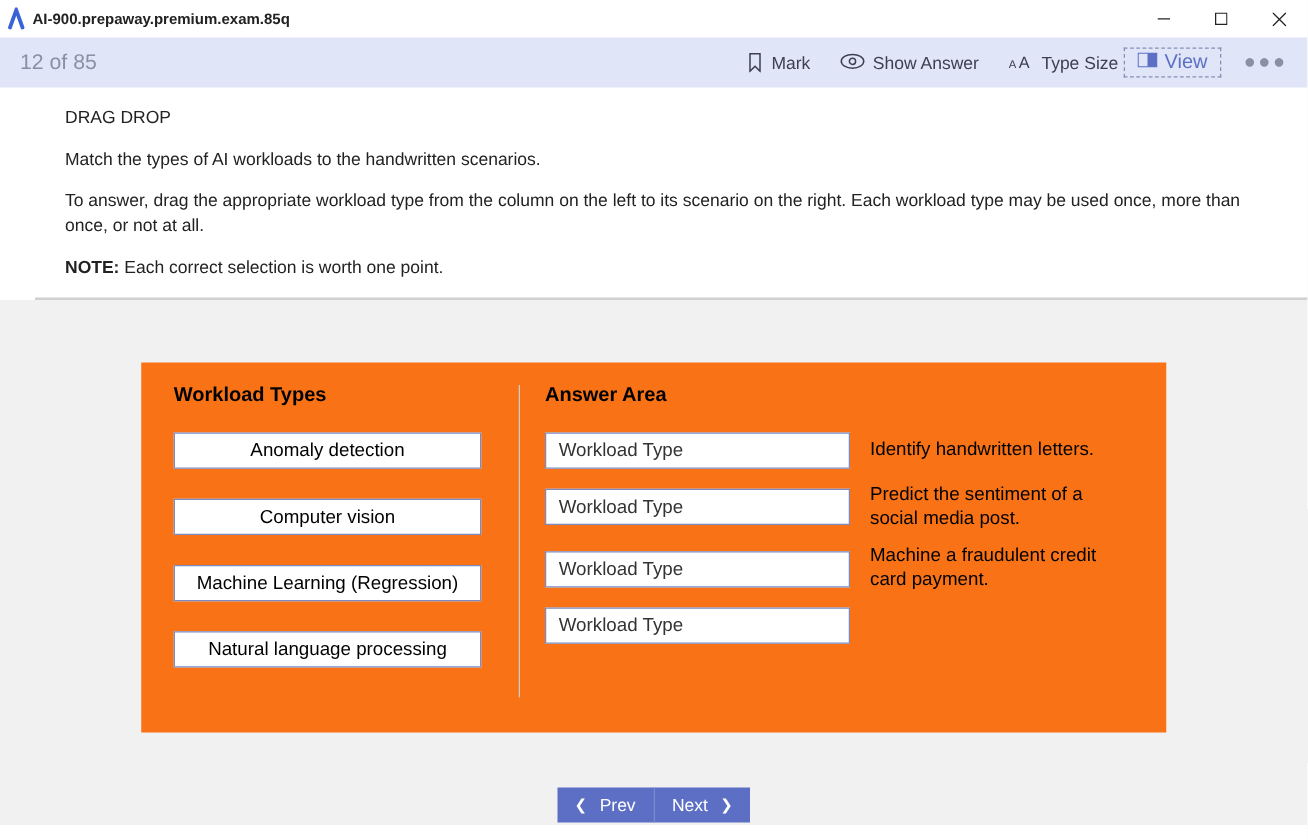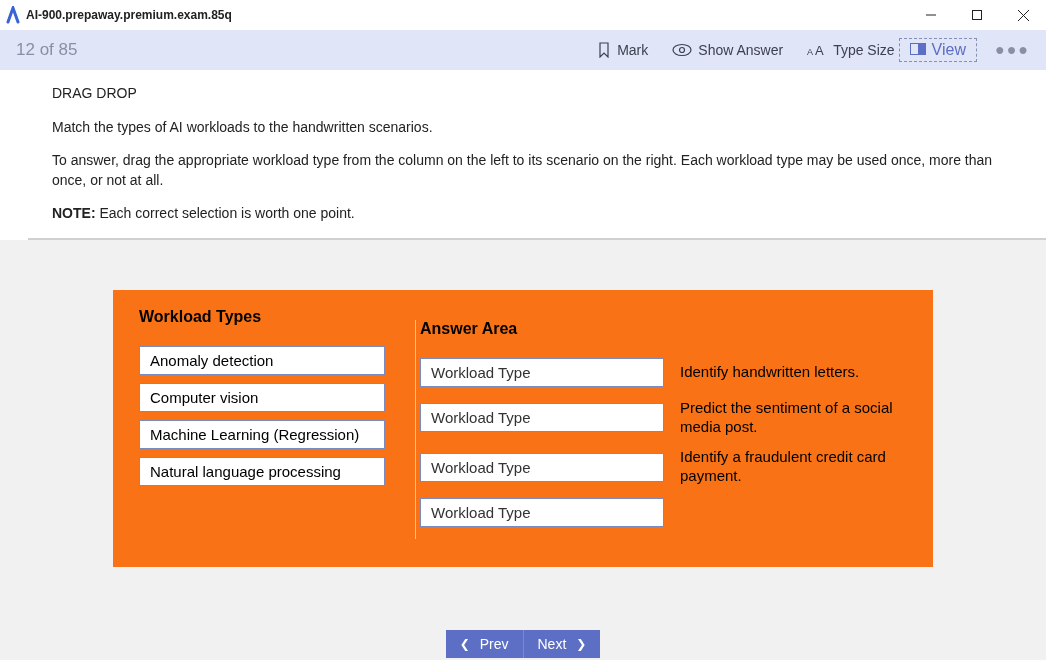--- a/index.html
+++ b/index.html
@@ -5,35 +5,35 @@
   * { box-sizing: border-box; margin: 0; padding: 0; }
   html, body { width: 1046px; height: 672px; font-family: "Segoe UI", Arial, sans-serif; background: #fff; overflow: hidden; }
   .titlebar { height: 30px; display: flex; align-items: center; padding: 0 0 0 6px; background: #fff; }
   .logo { width: 14px; height: 18px; margin-right: 6px; }
   .title-text { font-size: 12px; color: #222; flex: 1; font-weight: bold; }
   .winbtns { display: flex; height: 100%; }
   .winbtn { width: 46px; height: 30px; display: flex; align-items: center; justify-content: center; color: #222; }
   .winbtn svg { stroke: #222; }
   .toolbar { height: 40px; background: #e0e5f7; display: flex; align-items: center; padding: 12px 16px; }
   .counter { color: #8a8fa5; font-size: 17px; flex: 1; }
-  .toolitem { display: flex; align-items: center; color: #3d4050; font-size: 14px; margin-left: 24px; cursor: pointer; }
+  .toolitem { display: flex; align-items: flex-start; color: #3d4050; font-size: 14px; margin-left: 24px; cursor: pointer; }
   .toolitem .ico { margin-right: 6px; display: flex; align-items: center; }
   .viewbox { border: 1px dashed #8590b5; padding: 2px 10px; color: #5d6fc4; display: flex; align-items: center; margin-left: 4px; }
   .viewbox .ico { margin-right: 6px; }
   .dots { margin-left: 18px; color: #8a8fa5; letter-spacing: 2px; font-size: 16px; }
   .question { padding: 14px 24px 14px 24px; border-bottom: 2px solid #d0d0d0; margin-left: 28px; }
   .question p { font-size: 14px; color: #222; margin-bottom: 14px; line-height: 1.4; }
   .question .noteline { margin-bottom: 0; }
   .workarea { background: #f1f1f1; padding: 50px 0 0 0; height: 420px; }
   .panel { background: #f97316; width: 820px; margin: 0 auto; padding: 18px 26px 28px 26px; display: flex; }
   .col { }
   .col.left { width: 270px; }
-  .col.right { flex: 1; padding-left: 4px; border-left: 1px solid #ccc; margin-left: 6px; display: flex; flex-direction: column; margin-top: 12px; }
+  .col.right { flex: 1; padding-left: 20px; border-left: 1px solid #ccc; margin-left: 6px; display: flex; flex-direction: column; }
   .colhead { font-weight: bold; font-size: 16px; margin-bottom: 20px; }
-  .srcbox { border: 1px solid #7a8bc2; padding: 5px 10px; font-size: 15px; margin-bottom: 8px; width: 246px; background: #fff; }
+  .srcbox { border: 1px solid #7a8bc2; padding: 5px 10px; font-size: 15px; margin-bottom: 24px; width: 246px; background: #fff; text-align: center; }
   .rowpair { display: flex; align-items: center; margin-bottom: 12px; }
   .tgtbox { border: 1px solid #7a8bc2; padding: 5px 10px; font-size: 15px; width: 244px; background: #fff; color: #333; }
   .scenario { font-size: 15px; margin-left: 16px; flex: 1; line-height: 1.25; }
   .navbar { position: absolute; bottom: 14px; left: 0; right: 0; display: flex; justify-content: center; }
   .navbtn { background: #5d6fc4; color: #fff; padding: 6px 14px; font-size: 14px; display: flex; align-items: center; border: none; cursor: pointer; }
   .navbtn.prev { border-right: 1px solid #7b89cf; }
   .navbtn .chev { font-size: 12px; }
   .navbtn.prev .chev { margin-right: 10px; }
   .navbtn.next .chev { margin-left: 10px; }
 </style>
@@ -128,21 +128,21 @@
       <div class="rowpair">
         <div class="tgtbox">Workload Type</div>
         <div class="scenario">Identify handwritten letters.</div>
       </div>
       <div class="rowpair">
         <div class="tgtbox">Workload Type</div>
         <div class="scenario">Predict the sentiment of a social media post.</div>
       </div>
       <div class="rowpair">
         <div class="tgtbox">Workload Type</div>
-        <div class="scenario">Identify a fraudulent credit card payment.</div>
+        <div class="scenario">Machine a fraudulent credit card payment.</div>
       </div>
       <div class="rowpair">
         <div class="tgtbox">Workload Type</div>
       </div>
     </div>
   </div>
 </div>
 
 <div class="navbar">
   <button class="navbtn prev">

